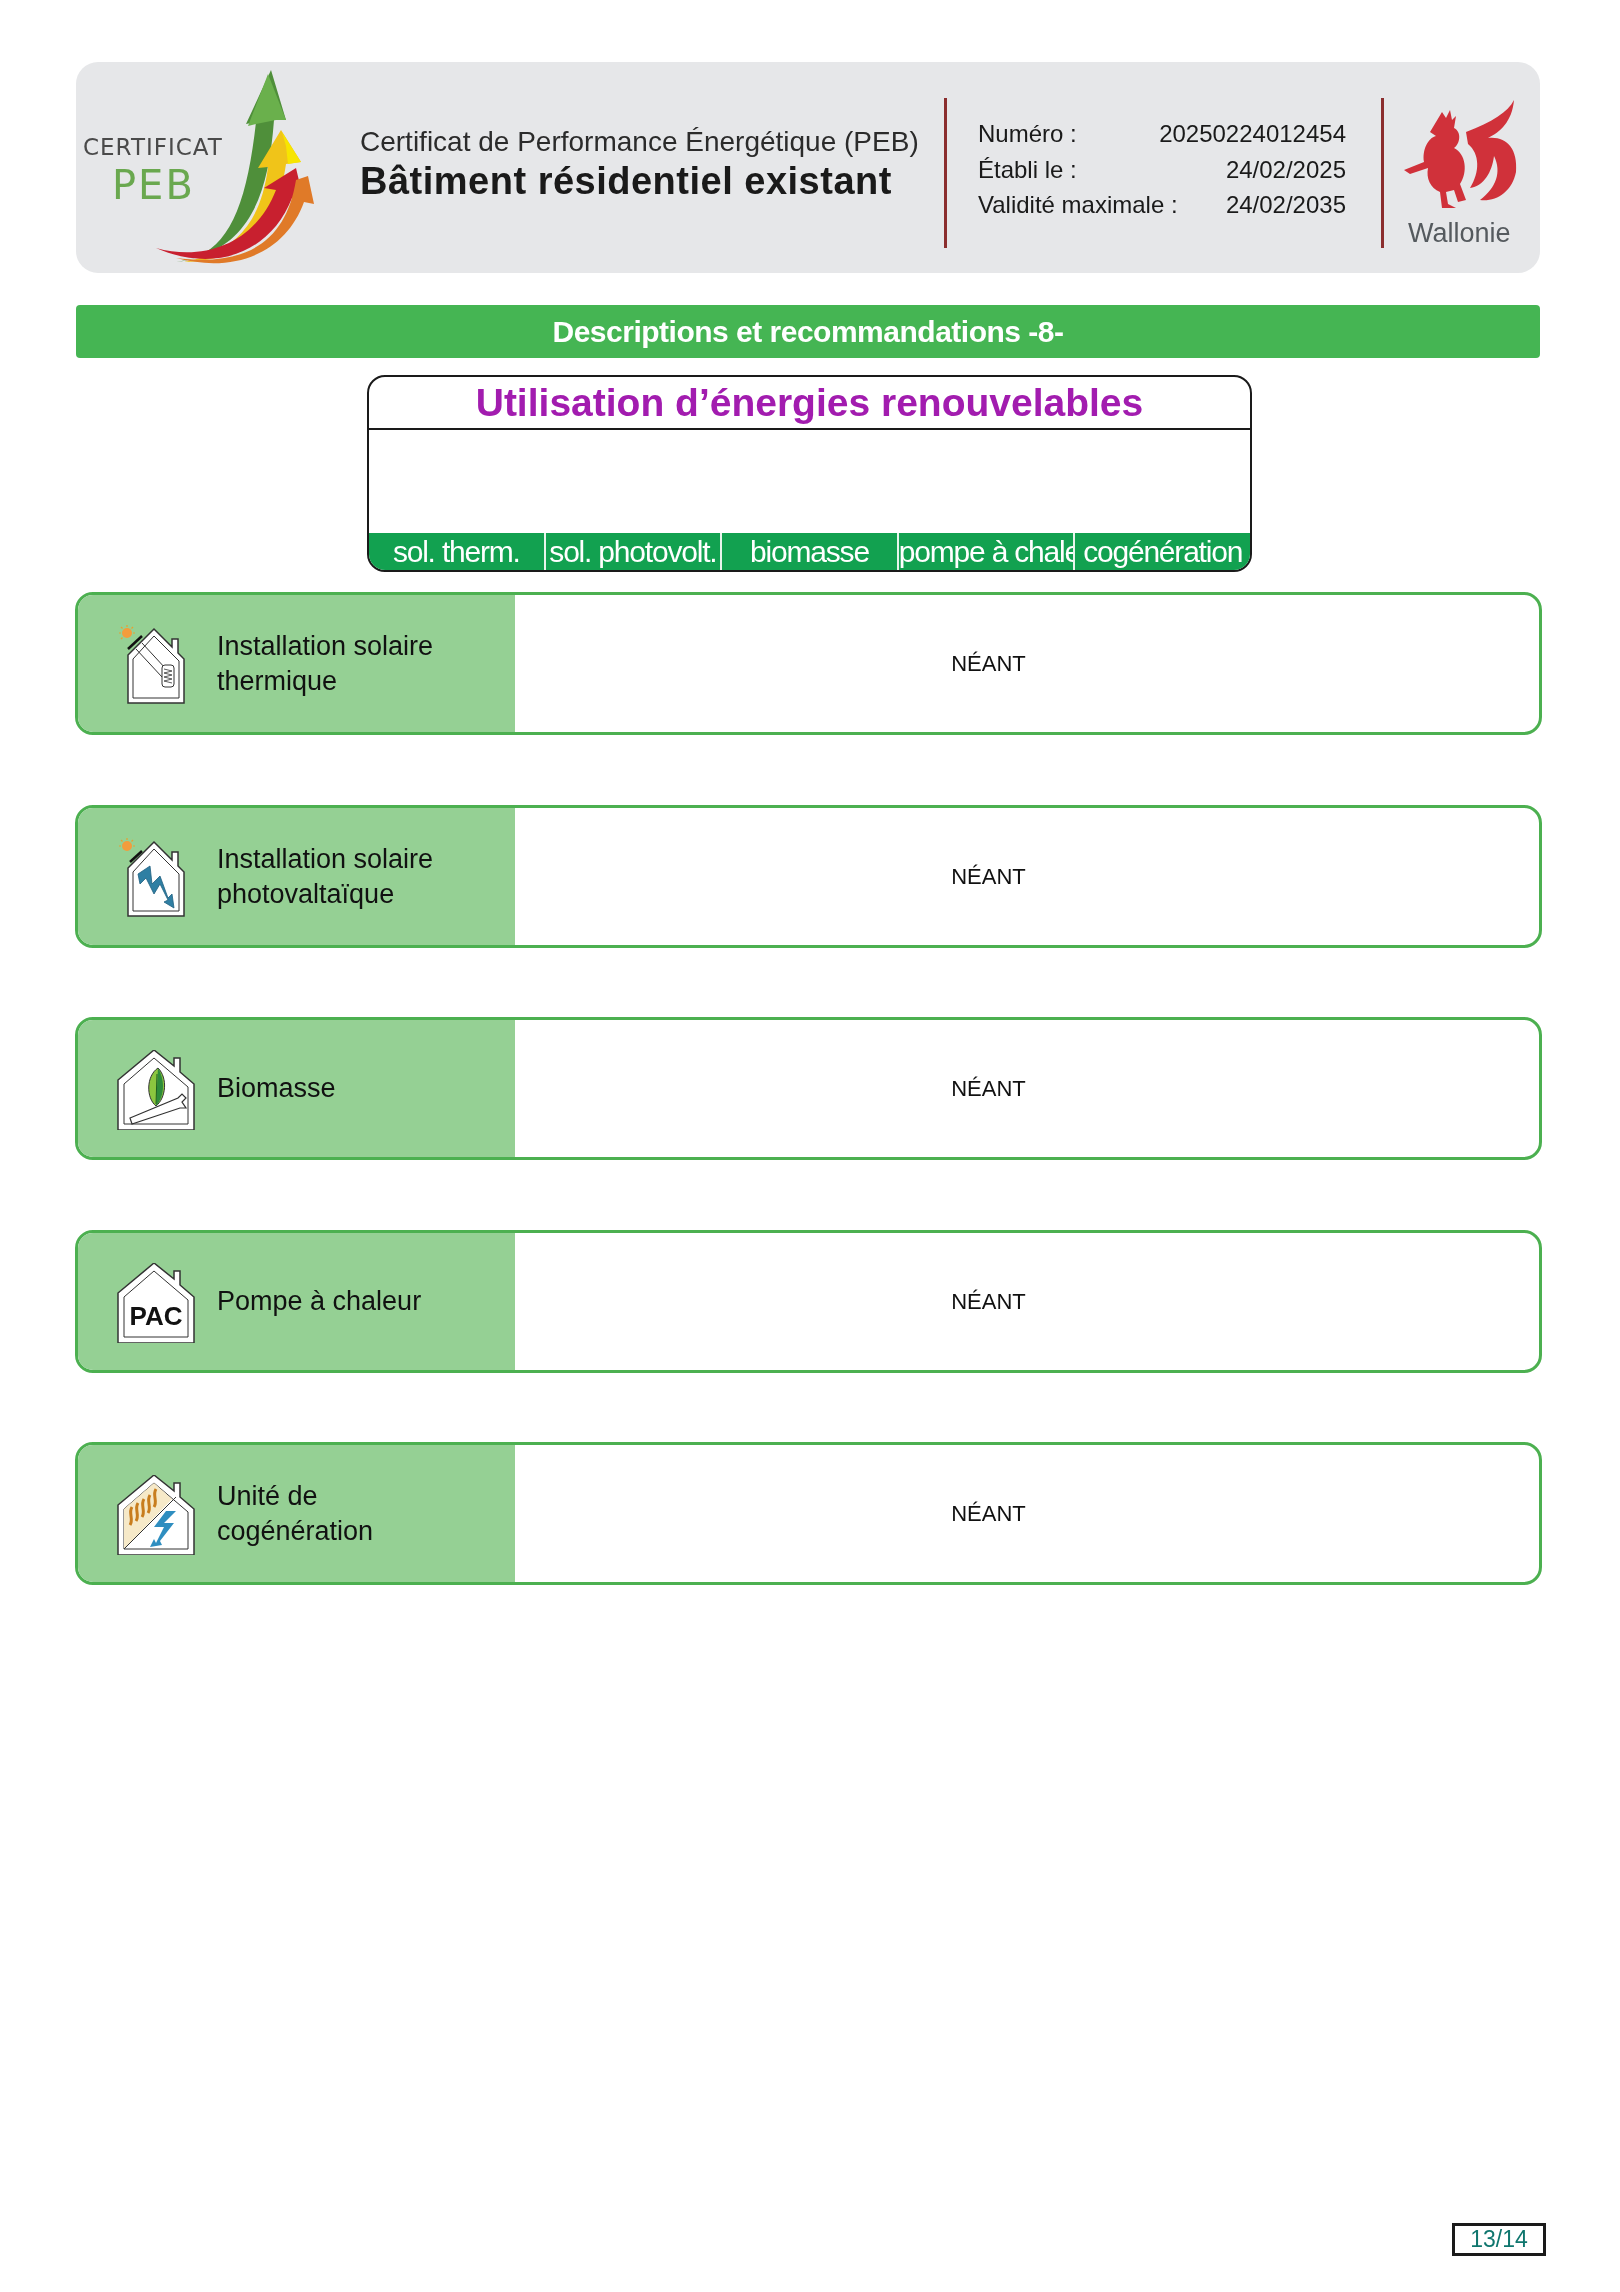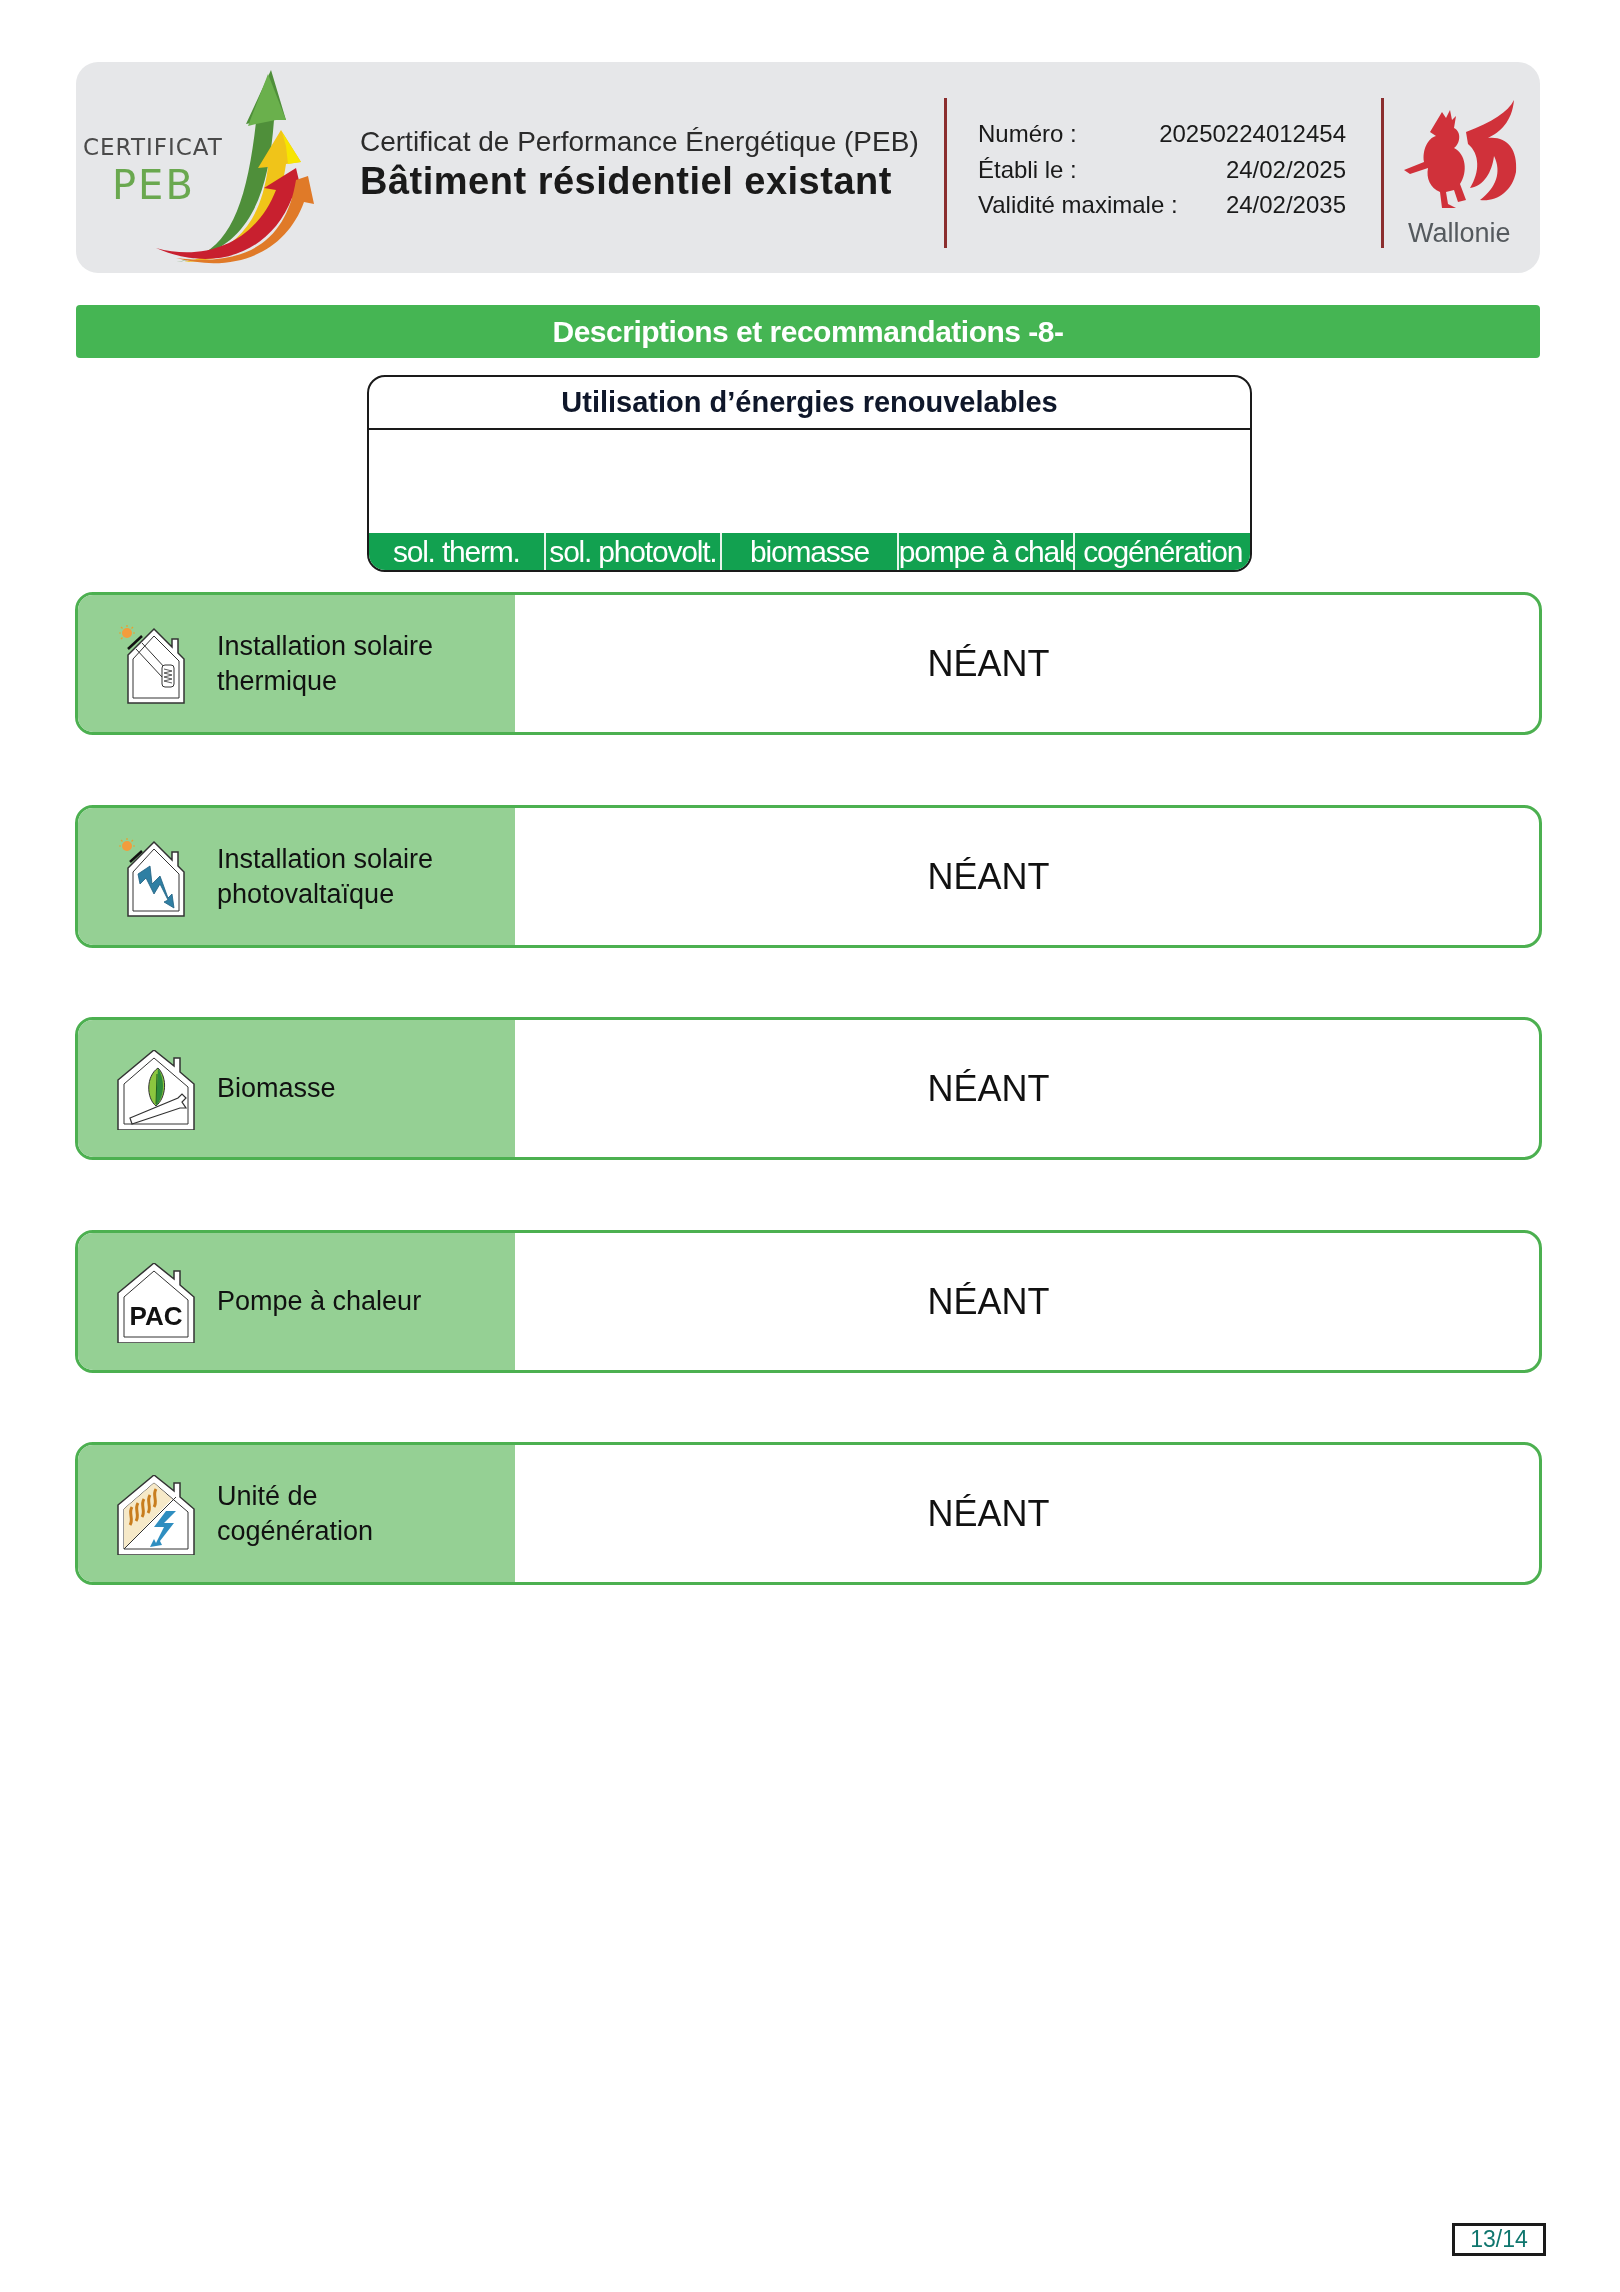--- a/index.html
+++ b/index.html
@@ -45,21 +45,21 @@
     color: #ffffff; font-weight: bold; font-size: 30px; text-align: center; line-height: 53px;
     letter-spacing: -0.5px;
   }
   
   .renew {
     position: absolute; left: 367px; top: 375px; width: 881px; height: 193px;
     border: 2.5px solid #1a1a1a; border-radius: 18px; overflow: hidden; background: #fff;
   }
   .renew-title {
     height: 51px; border-bottom: 2.5px solid #1a1a1a; text-align: center;
-    font-size: 29px; font-weight: bold; line-height: 51px; color: #0f172a;
+    font-size: 39px; font-weight: bold; line-height: 51px; color: #a21caf;
   }
   .renew-body { height: 103px; }
   .renew-cols { display: flex; height: 37px; background: #0f9d58; background: #12a150; }
   .renew-col {
     flex: 1; color: #ffffff; font-size: 30px; text-align: center; line-height: 37px;
     border-left: 2px solid #e8f5ec; white-space: nowrap; letter-spacing: -1.2px; overflow: hidden;
   }
   .renew-col:first-child { border-left: none; }
   
   .row {
@@ -70,21 +70,21 @@
     position: absolute; left: 0; top: 0; width: 437px; height: 100%; background: #95d094;
   }
   .row-icon { position: absolute; left: 38px; top: 30px; width: 80px; height: 80px; }
   .row-label {
     position: absolute; left: 139px; top: 0; height: 100%; display: flex; align-items: center;
     font-size: 27px; font-weight: normal; line-height: 35px; color: #111;
   }
   .row-value {
     position: absolute; left: 437px; right: 0; top: 0; height: 100%;
     display: flex; align-items: center; justify-content: center;
-    font-size: 36px; color: #111; padding-right: 97px; box-sizing: border-box; margin-left: 20px;
+    font-size: 22px; color: #111; padding-right: 97px; box-sizing: border-box; margin-left: 20px;
   }
   
   .page-num {
     position: absolute; left: 1452px; top: 2223px; width: 88px; height: 27px;
     border: 3px solid #1a1a1a; border-radius: 0; text-align: center;
     font-size: 23px; line-height: 27px; color: #0f766e;
   }
 </style>
 </head>
 <body>

